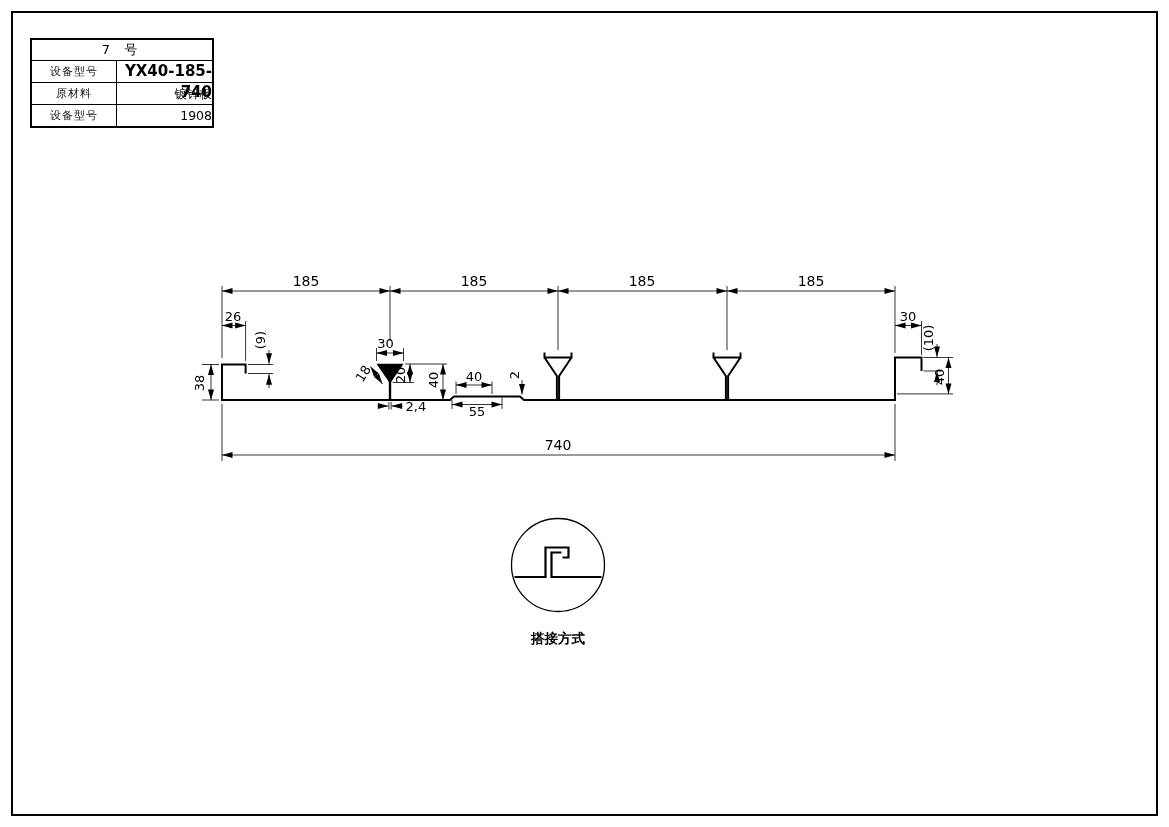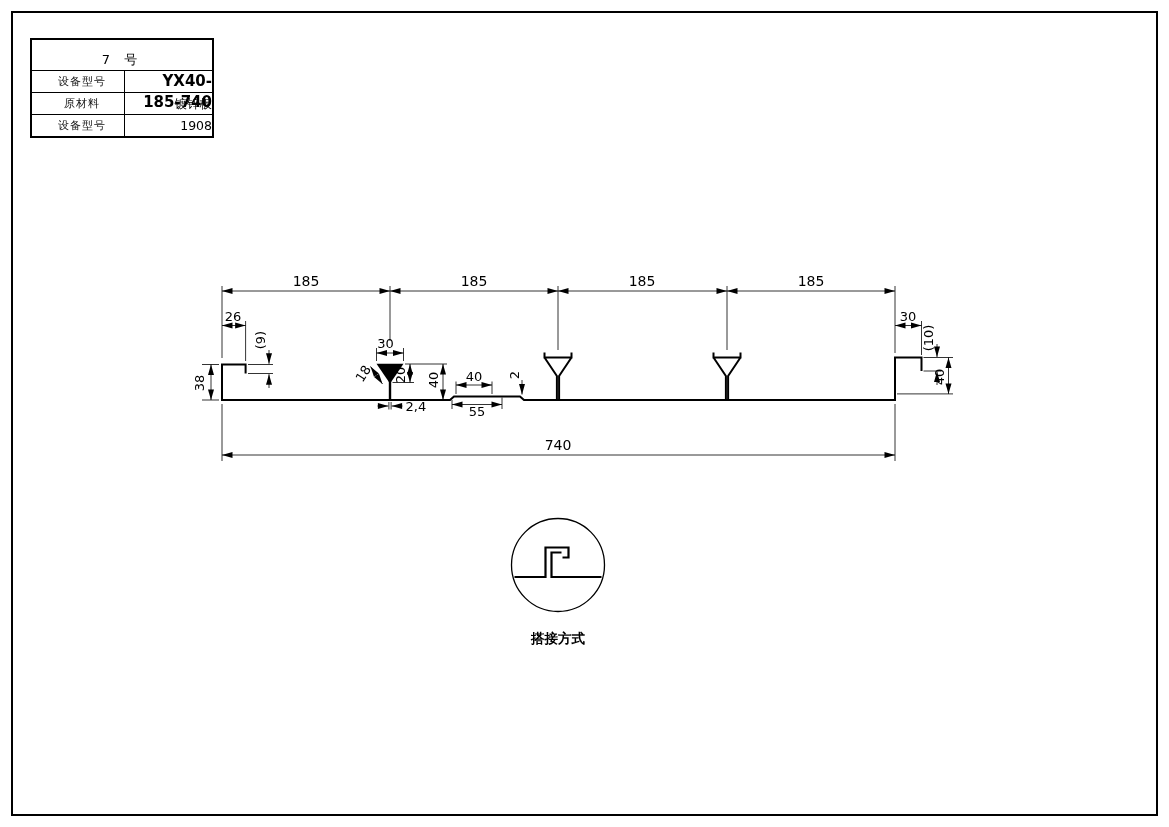--- a/index.html
+++ b/index.html
@@ -1,22 +1,22 @@
 <!DOCTYPE html>
 <html><head>
 <meta charset="utf-8">
 <style>
   html,body{margin:0;padding:0;background:#fff;}
   .page{position:relative;width:1169px;height:827px;background:#ffffff;overflow:hidden;
         font-family:"DejaVu Sans",sans-serif;}
   .frame{position:absolute;left:11px;top:11px;right:11px;bottom:11px;border:2px solid #000;}
   .title-block{position:absolute;left:30px;top:38px;width:180px;border:2px solid #000;background:#fff;}
   .tb-header{height:20px;line-height:20px;text-align:center;border-bottom:1px solid #000;
-             font-size:13px;letter-spacing:5px;margin-top:10px;}
-  .tb-row{display:flex;height:21px;line-height:21px;border-bottom:1px solid #000;padding-left:8px;}
+             font-size:13px;letter-spacing:5px;}
+  .tb-row{display:flex;height:21px;line-height:21px;border-bottom:1px solid #000;}
   .tb-row:last-child{border-bottom:none;}
   .tb-label{width:84px;border-right:1px solid #000;text-align:center;font-size:11px;
             letter-spacing:1px;color:#111;}
   .tb-value{flex:1;text-align:right;font-size:12.5px;color:#000;}
   .tb-model{font-weight:bold;font-size:15px;letter-spacing:0;}
   svg{position:absolute;left:0;top:0;}
   .prof{stroke:#000;stroke-width:2;fill:none;stroke-linejoin:miter;}
   .thin{stroke:#000;stroke-width:0.8;fill:none;}
   .dimtxt{font-family:"DejaVu Sans",sans-serif;font-size:13px;fill:#000;}
   .dimbig{font-family:"DejaVu Sans",sans-serif;font-size:14px;fill:#000;}

